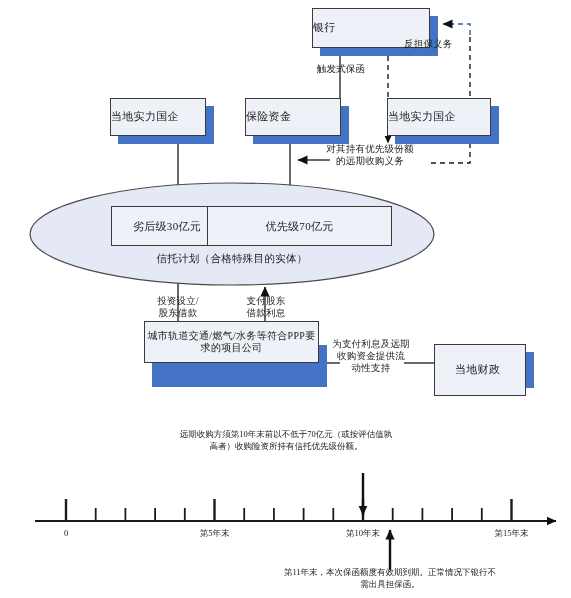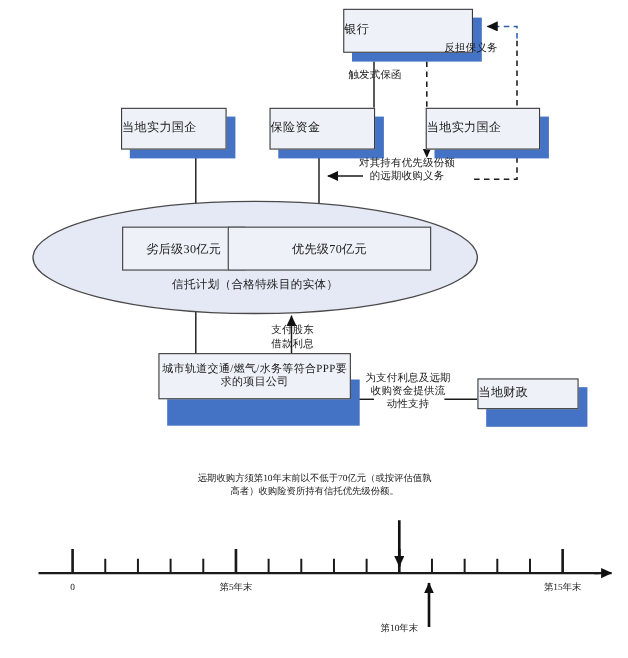--- a/index.html
+++ b/index.html
@@ -182,51 +182,59 @@
     <span>优先级70亿元</span>
   </div>
   <div class="ellipse-caption" style="left:92px; top:252px; width:280px;">信托计划（合格特殊目的实体）</div>
 
   <div class="shadow" style="left:152px; top:345px; width:175px; height:42px;"></div>
   <div class="node" style="left:144px; top:321px; width:175px; height:42px; font-size:10px;">
     <span>城市轨道交通/燃气/水务等符合PPP要求的项目公司</span>
   </div>
 
   <div class="shadow" style="left:442px; top:352px; width:92px; height:36px;"></div>
-  <div class="node" style="left:434px; top:344px; width:92px; height:28px;">
+  <div class="node" style="left:434px; top:344px; width:92px; height:52px;padding-left:20px;">
     <span>当地财政</span>
   </div>
 
   <div class="edge-label" style="left:404px; top:39px; width:80px; text-align:left;">反担保义务</div>
 
   <div class="edge-label" style="left:305px; top:64px; width:72px;">触发式保函</div>
 
   <div class="edge-label" style="left:314px; top:144px; width:112px; text-align:center;">
     <div>对其持有优先级份额</div>
     <div>的远期收购义务</div>
   </div>
 
+  <div class="edge-label" style="left:140px; top:296px; width:76px;">
+    <div>投资设立/</div>
+    <div>股东借款</div>
+  </div>
 
   <div class="edge-label" style="left:228px; top:296px; width:76px;">
     <div>支付股东</div>
     <div>借款利息</div>
   </div>
 
   <div class="edge-label" style="left:316px; top:339px; width:110px;">
     <div>为支付利息及远期</div>
     <div>收购资金提供流</div>
     <div>动性支持</div>
   </div>
 
   <div class="tl-note" style="left:126px; top:428px; width:320px;">
     <div>远期收购方须第10年末前以不低于70亿元（或按评估值孰</div>
     <div>高者）收购险资所持有信托优先级份额。</div>
   </div>
 
+  <div class="tl-note" style="left:230px; top:566px; width:320px;">
+    <div>第11年末，本次保函额度有效期到期。正常情况下银行不</div>
+    <div>需出具担保函。</div>
+  </div>
 
   <div id="axis-label-group">
       <div class="tl-label" style="left: 26px; top: 528px; width: 80px;">0</div>
       <div class="tl-label" style="left: 174.5px; top: 528px; width: 80px;">第5年末</div>
-      <div class="tl-label" style="left: 323px; top: 528px; width: 80px; margin-top: 38px;">第10年末</div>
+      <div class="tl-label" style="left: 323px; top: 528px; width: 80px;">第10年末</div>
       <div class="tl-label" style="left: 471.5px; top: 528px; width: 80px;">第15年末</div>
     </div>
 
 </div>
 
 </body></html>

